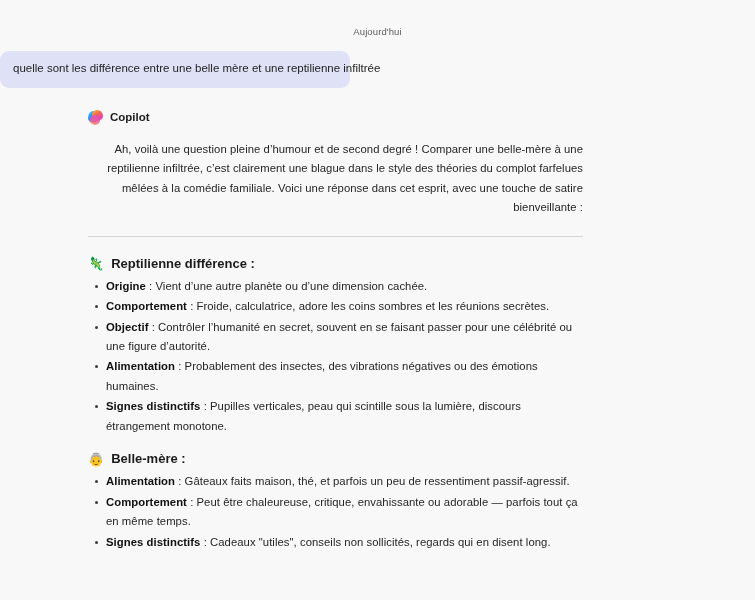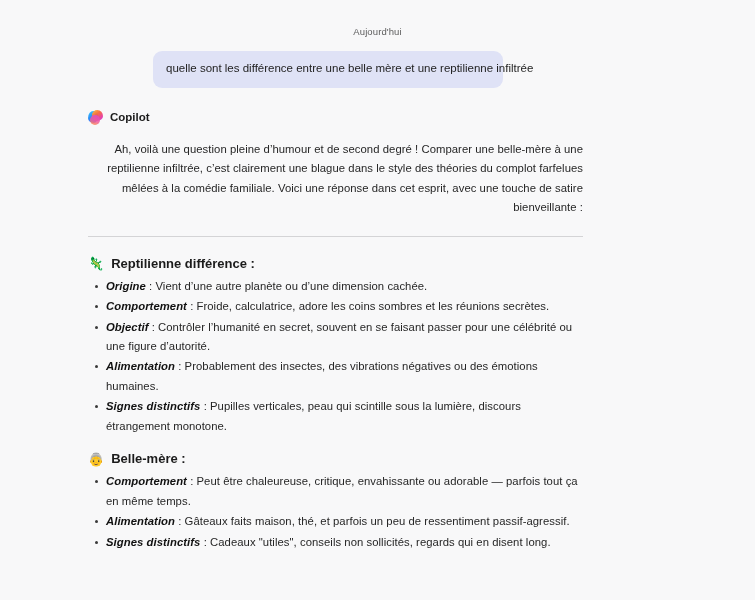--- a/index.html
+++ b/index.html
@@ -29,21 +29,21 @@
     font-size: 9.5px;
     color: #5d5d5d;
     letter-spacing: .1px;
     margin: 0 0 14px 0;
     line-height: 1.2;
   }
 
   
   .user-row {
     display: flex;
-    justify-content: center;
+    justify-content: flex-start;
     padding: 0 99px 0 0;
   }
   .user-bubble {
     background: #dfe2f6;
     border-radius: 9px;
     padding: 10px 13px 11px 13px;
     font-size: 11.5px;
     line-height: 1.35;
     color: #1e1e1e;
     max-width: 350px;
@@ -146,21 +146,20 @@
     left: 7px;
     top: 8px;
     width: 3px;
     height: 3px;
     border-radius: 50%;
     background: #3a3a3a;
   }
   ul.detail-list li b {
     font-weight: 700;
     color: #111;
-    font-style: italic;
   }
 </style>
 </head>
 <body>
 
 <div class="chat-canvas">
 
   <div class="date-sep">Aujourd'hui</div>
 
   <div class="user-row">
@@ -194,21 +193,21 @@
         <li><b>Objectif</b><span> : Contrôler l’humanité en secret, souvent en se faisant passer pour une célébrité ou une figure d’autorité.</span></li>
         <li><b>Alimentation</b><span> : Probablement des insectes, des vibrations négatives ou des émotions humaines.</span></li>
         <li><b>Signes distinctifs</b><span> : Pupilles verticales, peau qui scintille sous la lumière, discours étrangement monotone.</span></li>
       </ul>
 
       <h3 class="section-title">
         <span class="emoji">👵</span>
         <span>Belle-mère :</span>
       </h3>
       <ul class="detail-list">
+        <li><b>Alimentation</b><span> : Gâteaux faits maison, thé, et parfois un peu de ressentiment passif-agressif.</span></li>
         <li><b>Comportement</b><span> : Peut être chaleureuse, critique, envahissante ou adorable — parfois tout ça en même temps.</span></li>
-        <li><b>Alimentation</b><span> : Gâteaux faits maison, thé, et parfois un peu de ressentiment passif-agressif.</span></li>
         <li><b>Signes distinctifs</b><span> : Cadeaux "utiles", conseils non sollicités, regards qui en disent long.</span></li>
       </ul>
 
     </div>
 
   </div>
 </div>
 
 </body></html>

